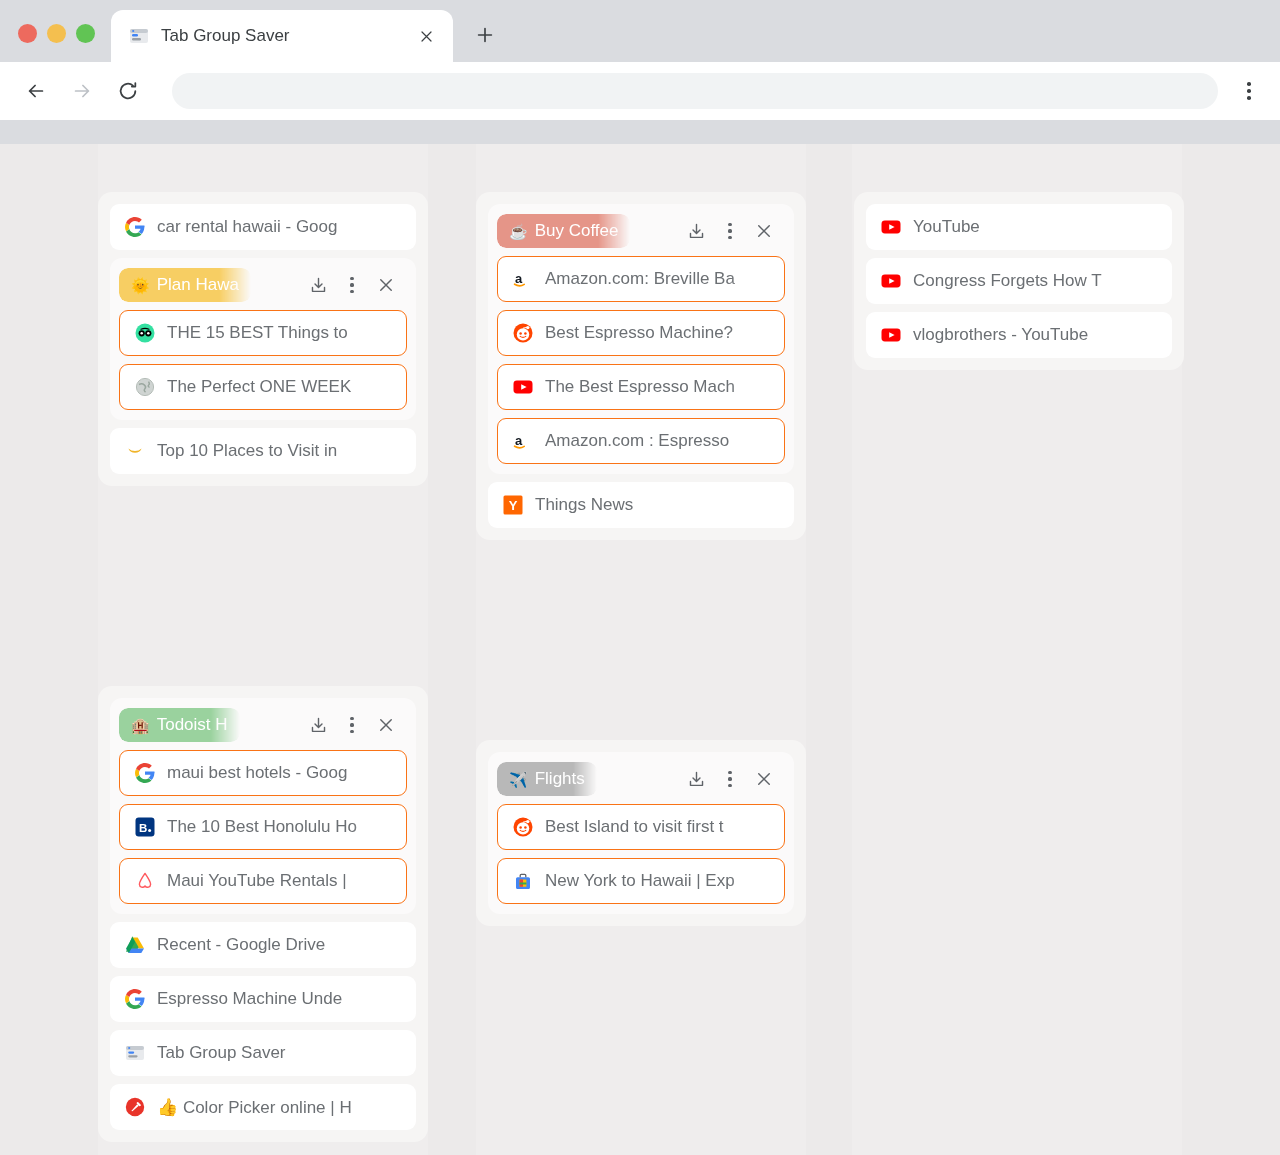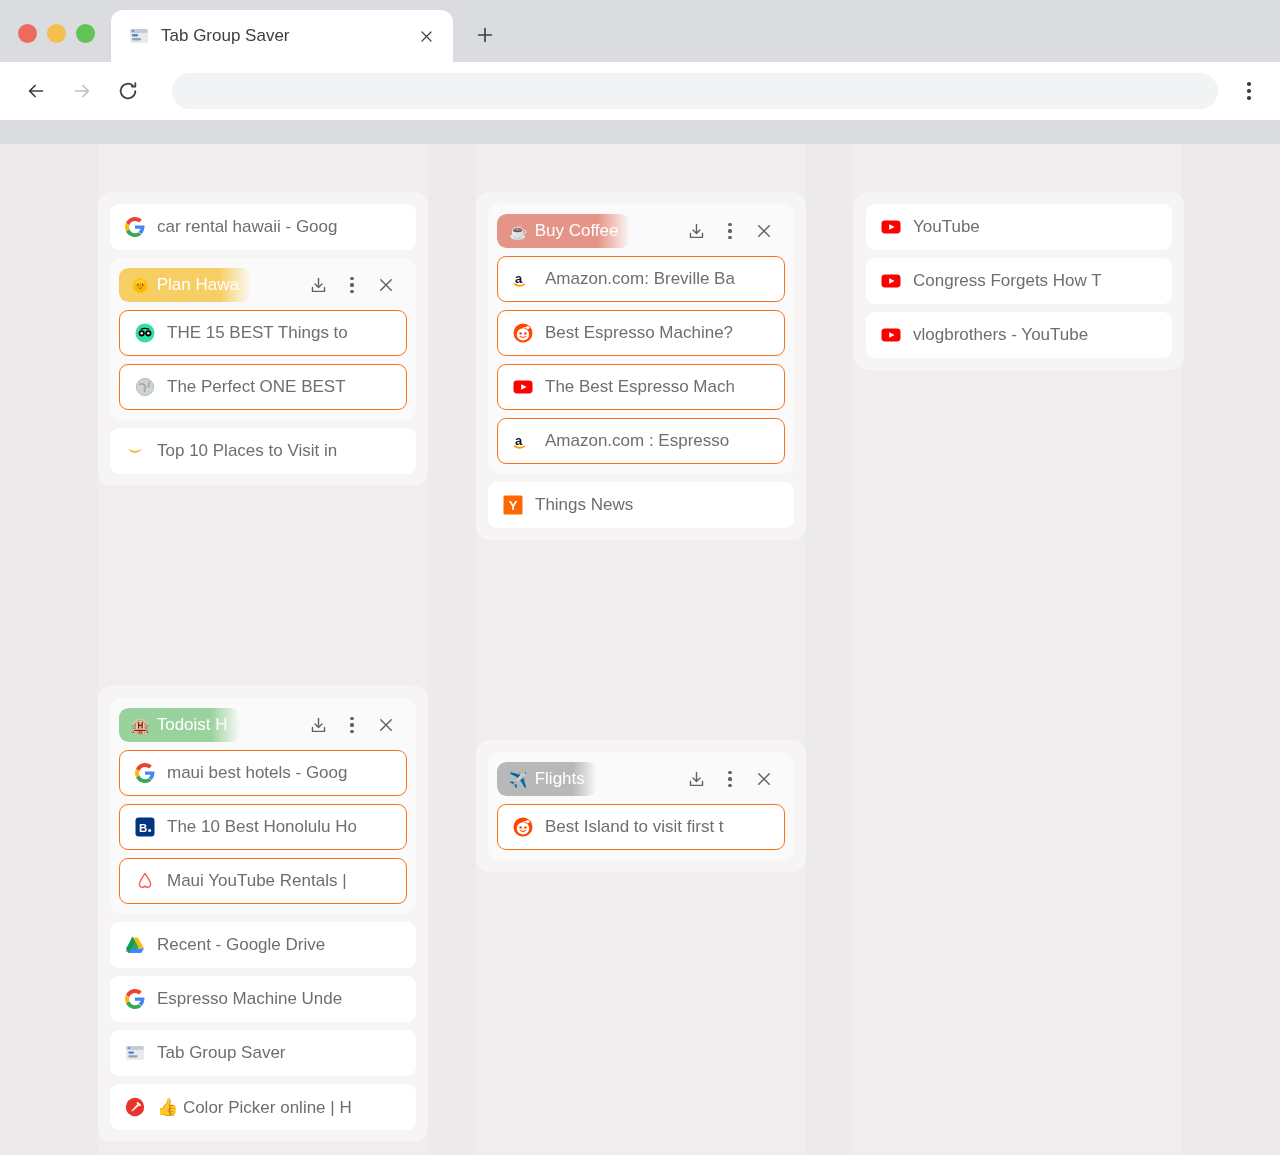--- a/index.html
+++ b/index.html
@@ -254,21 +254,21 @@
                 </div>
                 <div class="tabrow">
                   <span class="fav">
                     <svg viewBox="0 0 20 20" width="20" height="20">
                       <circle cx="10" cy="10" r="8.6" fill="#cfd4d2"></circle>
                 <path d="M4 7.5 q3 -1.6 5.5 .6 q2 1.8 .4 3.6 q-1.6 1.8 .6 3.4" stroke="#9aa79f" stroke-width="1.5" fill="none"></path>
                 <path d="M13.5 4.6 q1.6 2.2 .2 3.4 q-1.4 1.2 .9 2.4" stroke="#9aa79f" stroke-width="1.4" fill="none"></path>
                 <circle cx="10" cy="10" r="8.6" fill="none" stroke="#b5bdb8" stroke-width="1"></circle>
                     </svg>
                   </span>
-                  <span class="label">The Perfect ONE BEST</span>
+                  <span class="label">The Perfect ONE WEEK</span>
                 </div>
               </div>
               <div class="tabrow">
                 <span class="fav">
                   <svg viewBox="0 0 20 20" width="20" height="20">
                     <path d="M3.4 7.4 a7.2 7.2 0 0 0 13.2 0 a9.6 9.6 0 0 1 -13.2 0 Z" fill="#f0b429"></path>
                   </svg>
                 </span>
                 <span class="label">Top 10 Places to Visit in</span>
               </div>
@@ -487,20 +487,32 @@
                 <circle cx="10" cy="11.4" r="6.2" fill="#fff"></circle>
                 <circle cx="7.6" cy="10.6" r="1.25" fill="#ff4500"></circle>
                 <circle cx="12.4" cy="10.6" r="1.25" fill="#ff4500"></circle>
                 <path d="M7.2 13.4 q2.8 2 5.6 0" stroke="#ff4500" stroke-width="1.1" fill="none" stroke-linecap="round"></path>
                 <circle cx="14.8" cy="4.6" r="1.7" fill="#fff"></circle>
                 <path d="M10 5.2 L13.9 4.3" stroke="#fff" stroke-width="1" fill="none"></path>
                     </svg>
                   </span>
                   <span class="label">Best Island to visit first t</span>
                 </div>
+                <div class="tabrow">
+                  <span class="fav">
+                    <svg viewBox="0 0 20 20" width="20" height="20">
+                      <path d="M4.6 6.2 h10.8 a1.6 1.6 0 0 1 1.6 1.6 v8.6 a1.6 1.6 0 0 1 -1.6 1.6 H4.6 a1.6 1.6 0 0 1 -1.6 -1.6 V7.8 a1.6 1.6 0 0 1 1.6 -1.6 Z" fill="#4285f4"></path>
+                <path d="M7.2 6.2 V4.4 a1 1 0 0 1 1 -1 h3.6 a1 1 0 0 1 1 1 v1.8" fill="none" stroke="#5f6368" stroke-width="1.3"></path>
+                <path d="M6.6 8.4 h6.8 v7.4 h-6.8 Z" fill="#fbbc04"></path>
+                <path d="M6.6 8.4 h3.4 v7.4 h-3.4 Z" fill="#ea4335"></path>
+                <path d="M6.6 11.6 h6.8 v2 h-6.8 Z" fill="#34a853"></path>
+                    </svg>
+                  </span>
+                  <span class="label">New York to Hawaii | Exp</span>
+                </div>
               </div>
             </div>
           </div>
           <div class="col">
             <div class="card">
               <div class="tabrow">
                 <span class="fav">
                   <svg viewBox="0 0 20 20" width="20" height="20">
                     <rect x="0.5" y="3.5" width="19" height="13" rx="3.4" fill="#ff0000"></rect>
                 <path d="M8.2 7.3 L13.6 10 L8.2 12.7 Z" fill="#fff"></path>

